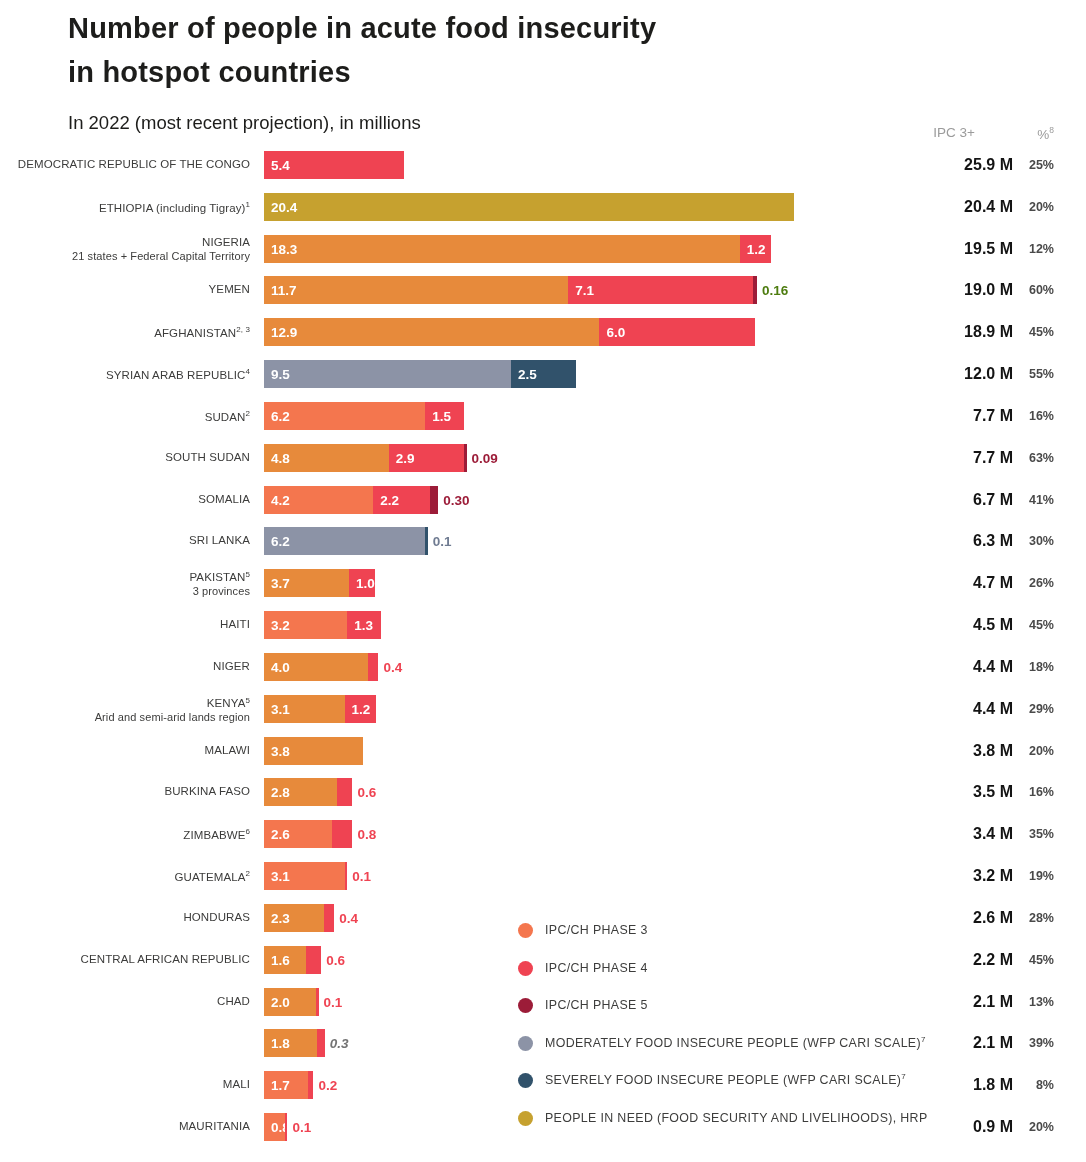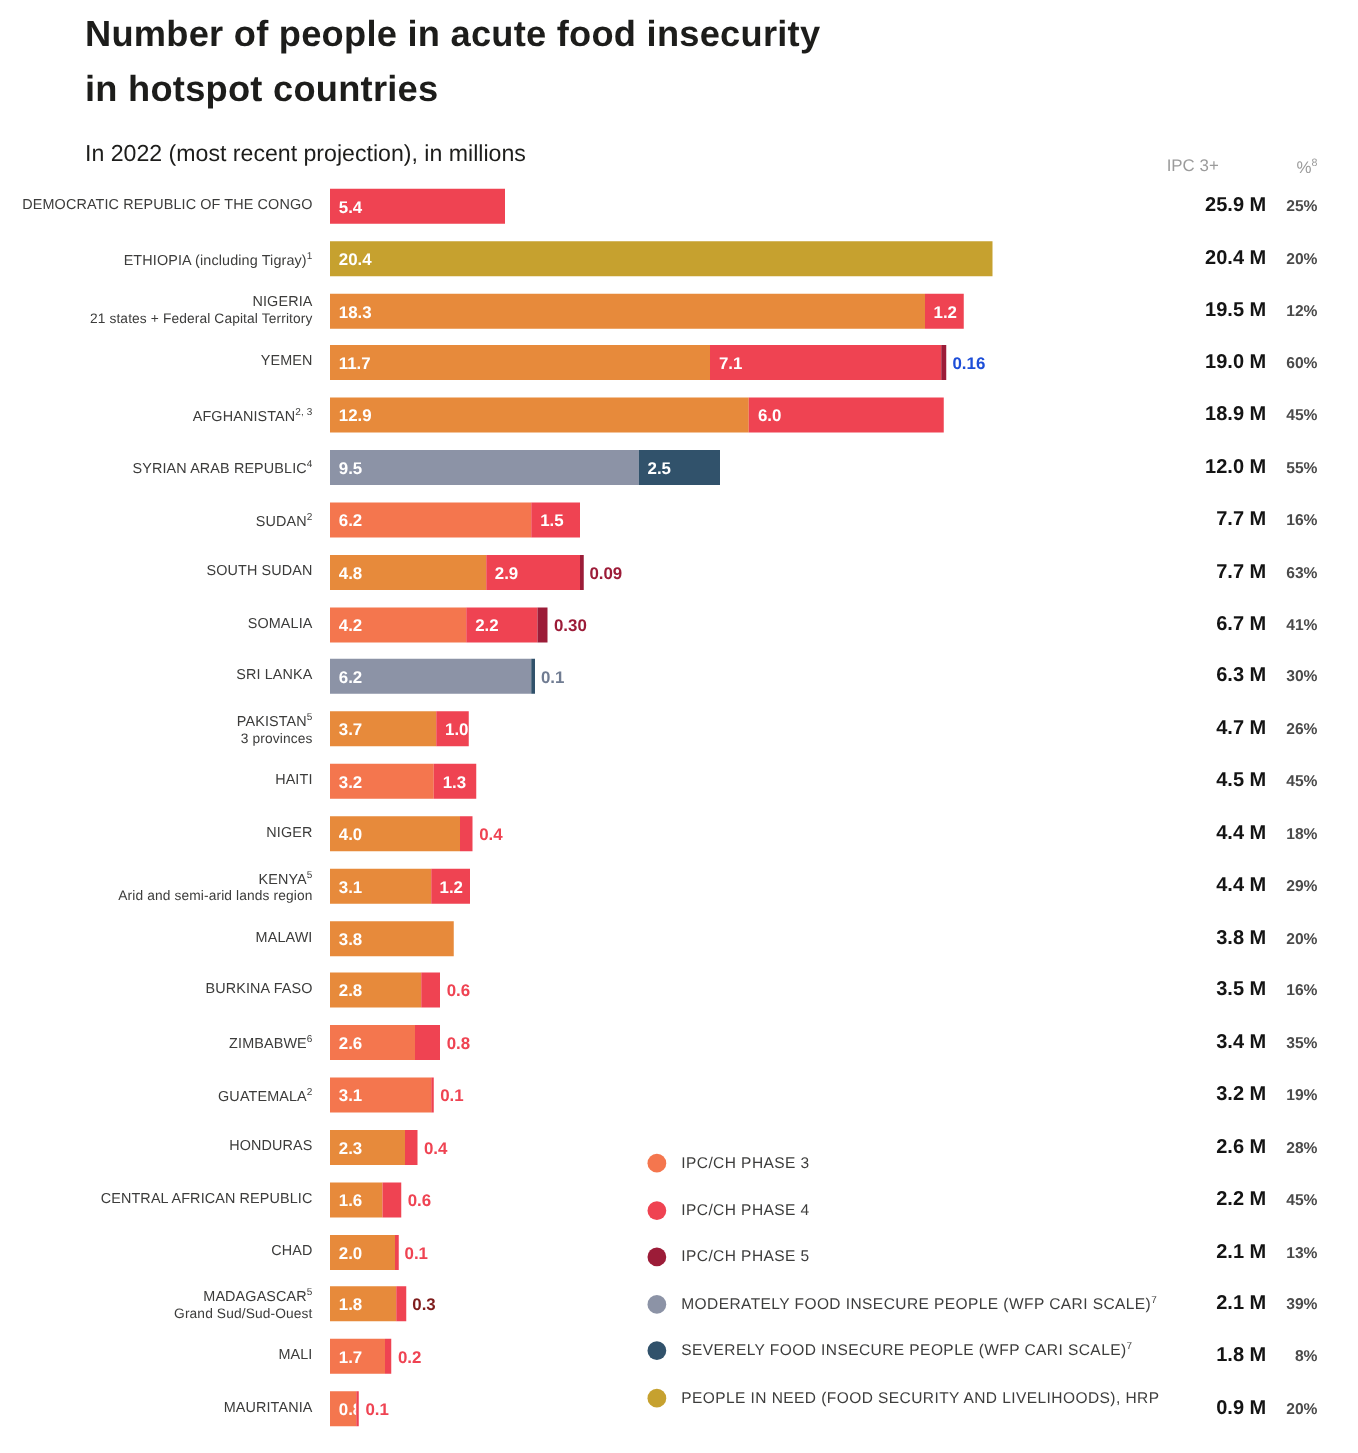--- a/index.html
+++ b/index.html
@@ -74,21 +74,21 @@
         </div>
         <div class="total">19.5 M</div>
         <div class="pct">12%</div>
       </div>
       <div class="row" style="top: 276px;">
         <div class="country"><span>YEMEN</span></div>
         <div class="bar">
           <div class="seg" style="width: 304.2px; background: rgb(231, 138, 59);">11.7</div>
           <div class="seg" style="width: 184.6px; background: rgb(239, 67, 82);">7.1</div>
           <div class="seg nolabel" style="width: 4.16px; background: rgb(156, 28, 56);"></div>
-          <div class="outlabel" style="color: #1d4ed8;">0.16</div>
+          <div class="outlabel" style="color: #4d7c0f;">0.16</div>
         </div>
         <div class="total">19.0 M</div>
         <div class="pct">60%</div>
       </div>
       <div class="row" style="top: 318px;">
         <div class="country"><span>AFGHANISTAN</span><sup>2, 3</sup></div>
         <div class="bar">
           <div class="seg" style="width: 335.4px; background: rgb(231, 138, 59);">12.9</div>
           <div class="seg" style="width: 156px; background: rgb(239, 67, 82);">6.0</div>
         </div>
@@ -244,25 +244,24 @@
         <div class="country"><span>CHAD</span></div>
         <div class="bar">
           <div class="seg" style="width: 52px; background: rgb(231, 138, 59);">2.0</div>
           <div class="seg nolabel" style="width: 2.6px; background: rgb(239, 67, 82);"></div>
           <div class="outlabel" style="color: rgb(239, 67, 82);">0.1</div>
         </div>
         <div class="total">2.1 M</div>
         <div class="pct">13%</div>
       </div>
       <div class="row" style="top: 1029px;">
-        <div class="country"><span>MADAGASCAR</span><sup>5</sup><div class="sub">Grand Sud/Sud-Ouest</div></div>
         <div class="bar">
           <div class="seg" style="width: 53px; background: rgb(231, 138, 59);">1.8</div>
           <div class="seg nolabel" style="width: 7.8px; background: rgb(239, 67, 82);"></div>
-          <div class="outlabel" style="color: #7f1d1d;">0.3</div>
+          <div class="outlabel" style="color: #737373; font-style: italic;">0.3</div>
         </div>
         <div class="total">2.1 M</div>
         <div class="pct">39%</div>
       </div>
       <div class="row" style="top: 1071px;">
         <div class="country"><span>MALI</span></div>
         <div class="bar">
           <div class="seg" style="width: 44.2px; background: rgb(244, 118, 78);">1.7</div>
           <div class="seg nolabel" style="width: 5.2px; background: rgb(239, 67, 82);"></div>
           <div class="outlabel" style="color: rgb(239, 67, 82);">0.2</div>

